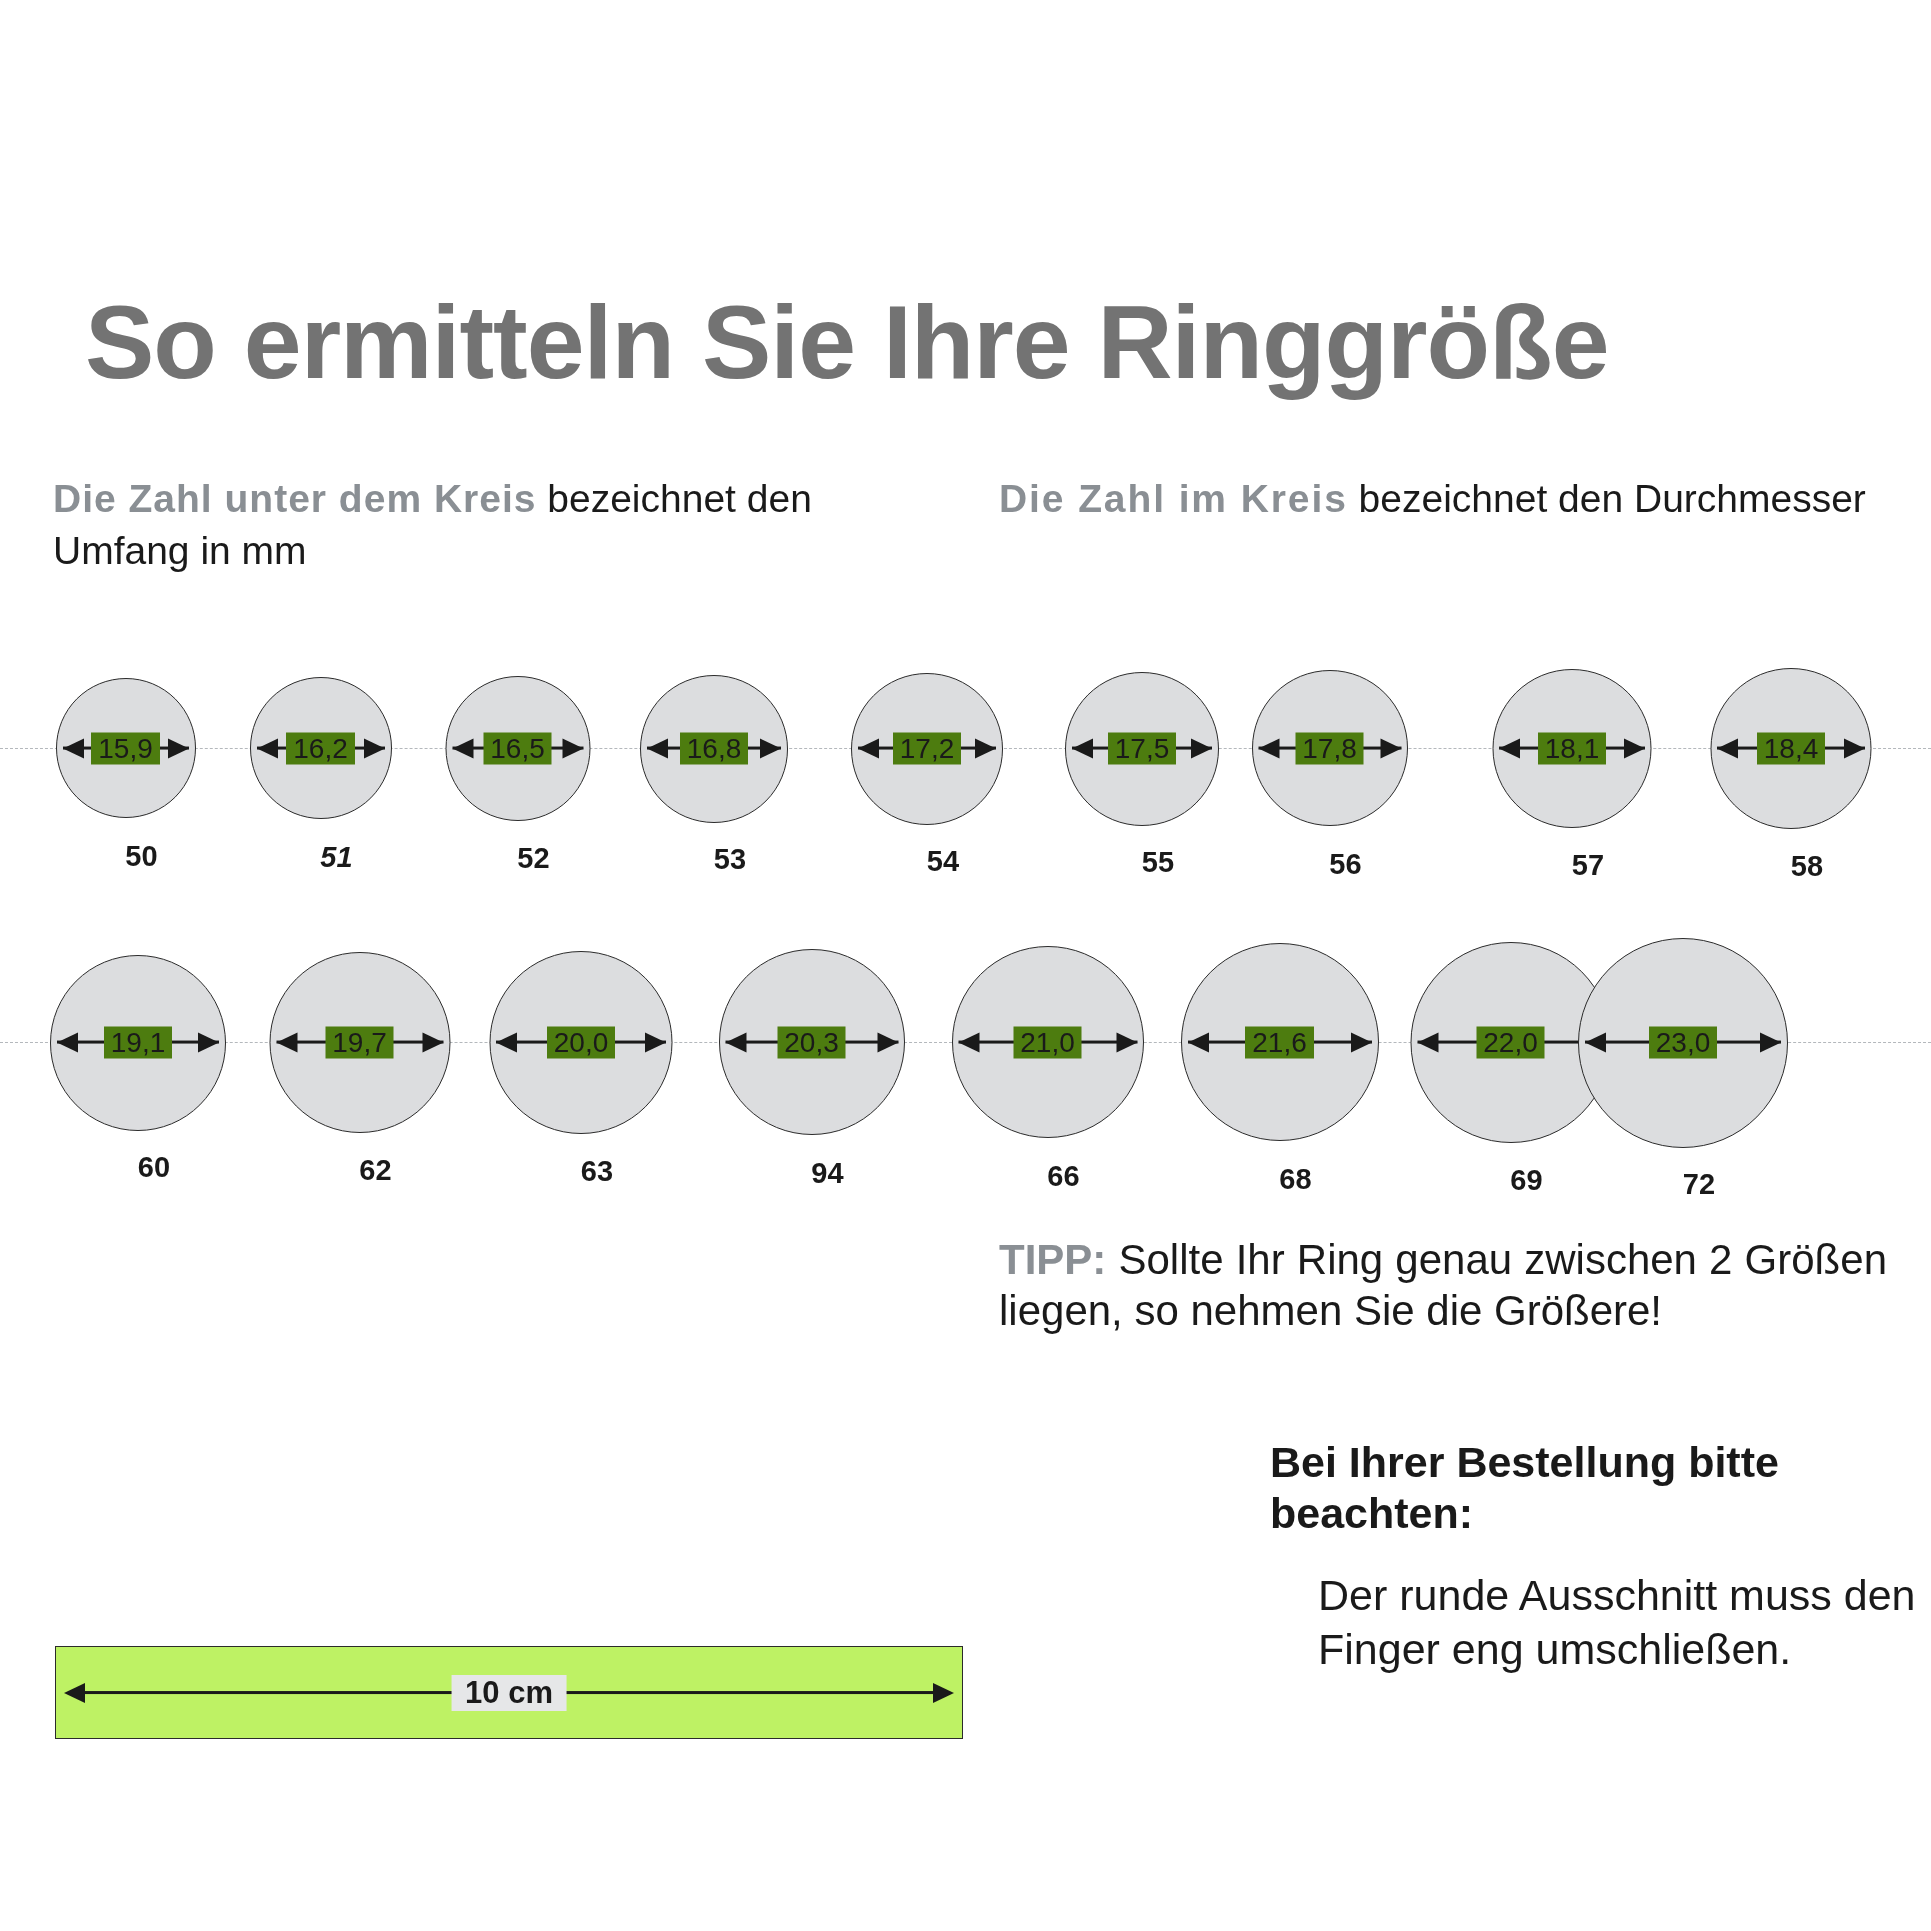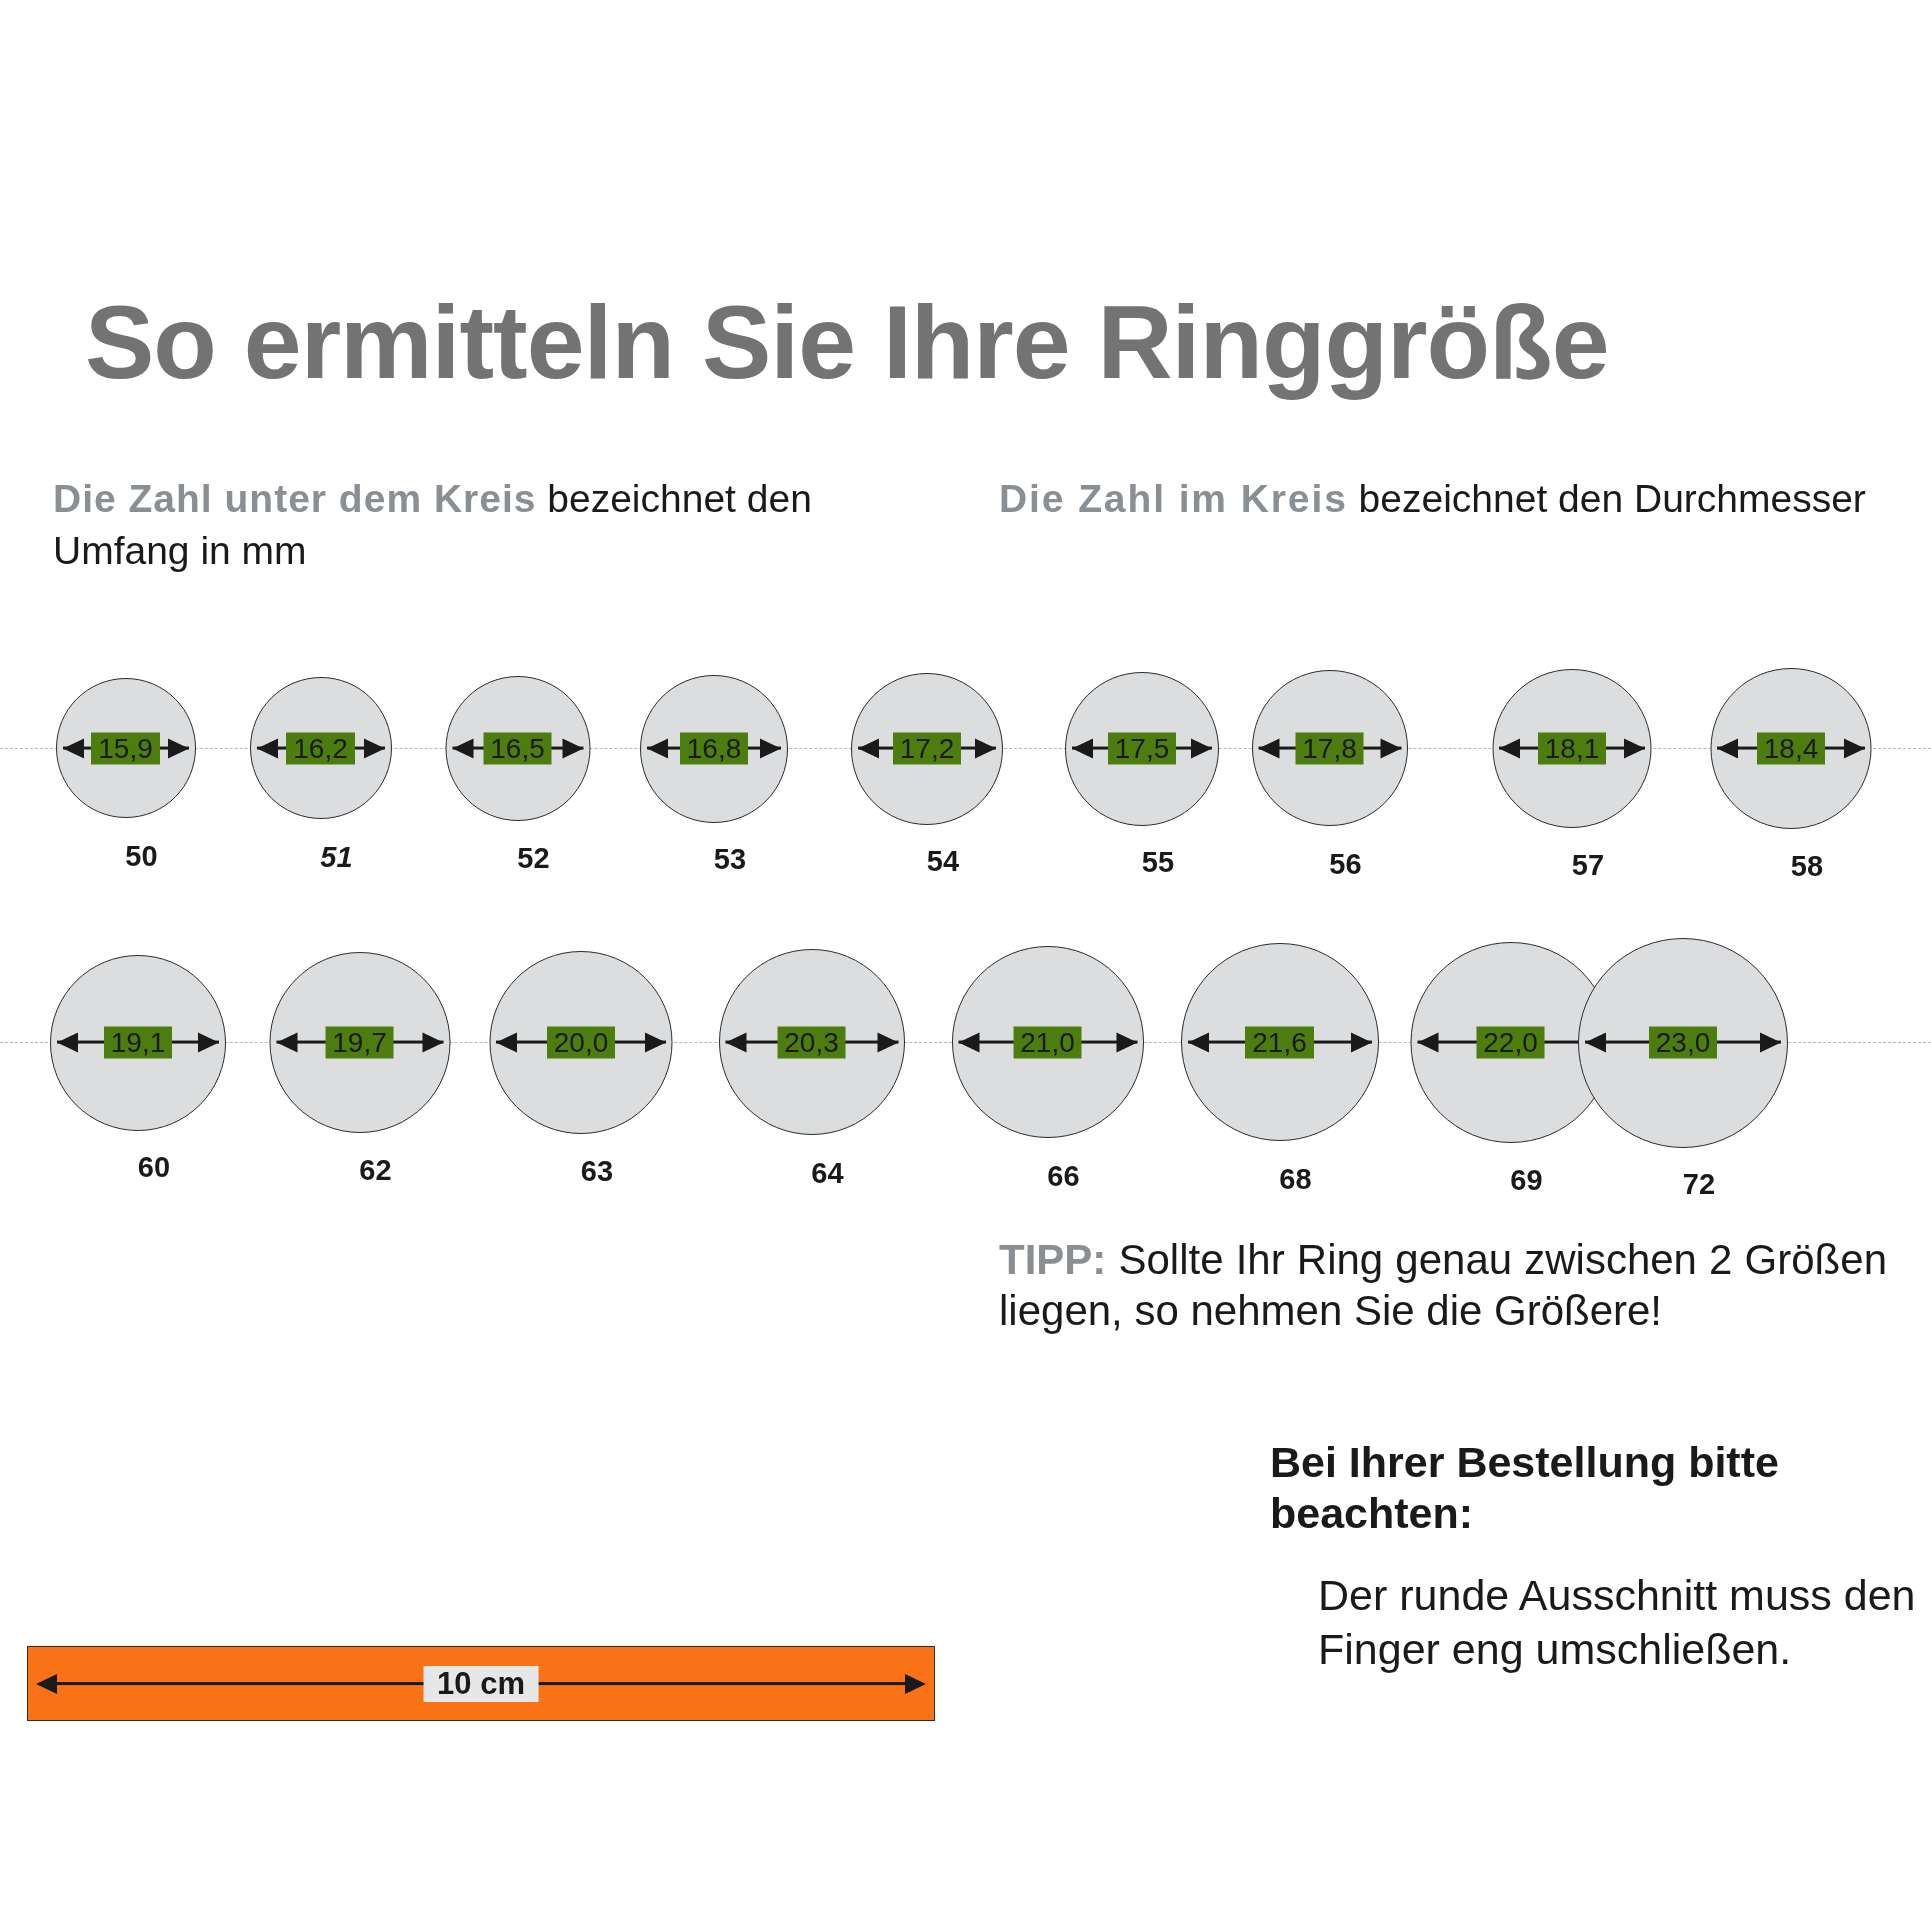--- a/index.html
+++ b/index.html
@@ -189,26 +189,26 @@
     top: 1569px;
     width: 599px;
     font-size: 43px;
     line-height: 1.25;
     color: #1a1a1a;
   }
 
   
   .ruler {
     position: absolute;
-    left: 27px;
+    left: 55px;
     top: 1646px;
     width: 908px;
-    height: 75px;
+    height: 93px;
     border: 1.9px solid #2b2b2b;
-    background: #f97316;
+    background: #bef264;
     box-sizing: border-box;
   }
   .ruler .arrow-line {
     left: 21px;
     right: 21px;
     background: #1a1a1a;
     height: 3.9px;
   }
   .ruler .arrow-head.left { left: 7.7px; }
   .ruler .arrow-head.right { right: 7.7px; }
@@ -367,21 +367,21 @@
         <div class="circumference" style="top: 214px;">63</div>
       </div>
       <div class="ring" style="left: 699px; width: 225px;">
         <div class="circle" style="width: 186px; height: 186px; top: 8.2px;"></div>
         <div class="diam-wrap" style="top: 101px; width: 173px; height: 29px;">
           <div class="arrow-line"></div>
           <div class="arrow-head left"></div>
           <div class="arrow-head right"></div>
           <div class="diam-label">20,3</div>
         </div>
-        <div class="circumference" style="top: 216px;">64</div>
+        <div class="circumference" style="top: 216px;">94</div>
       </div>
       <div class="ring" style="left: 932px; width: 231px;">
         <div class="circle" style="width: 192px; height: 192px; top: 5.3px;"></div>
         <div class="diam-wrap" style="top: 101px; width: 179px; height: 29px;">
           <div class="arrow-line"></div>
           <div class="arrow-head left"></div>
           <div class="arrow-head right"></div>
           <div class="diam-label">21,0</div>
         </div>
         <div class="circumference" style="top: 219px;">66</div>

